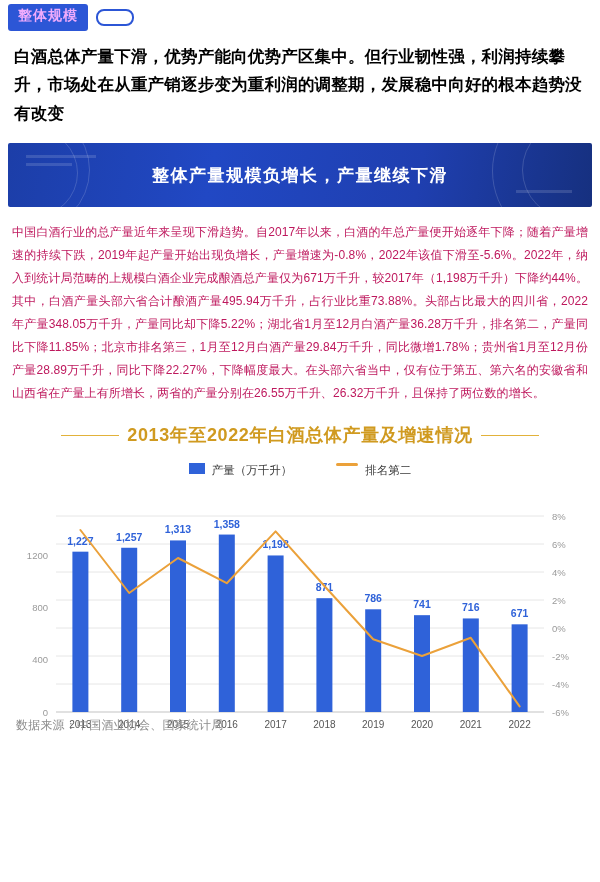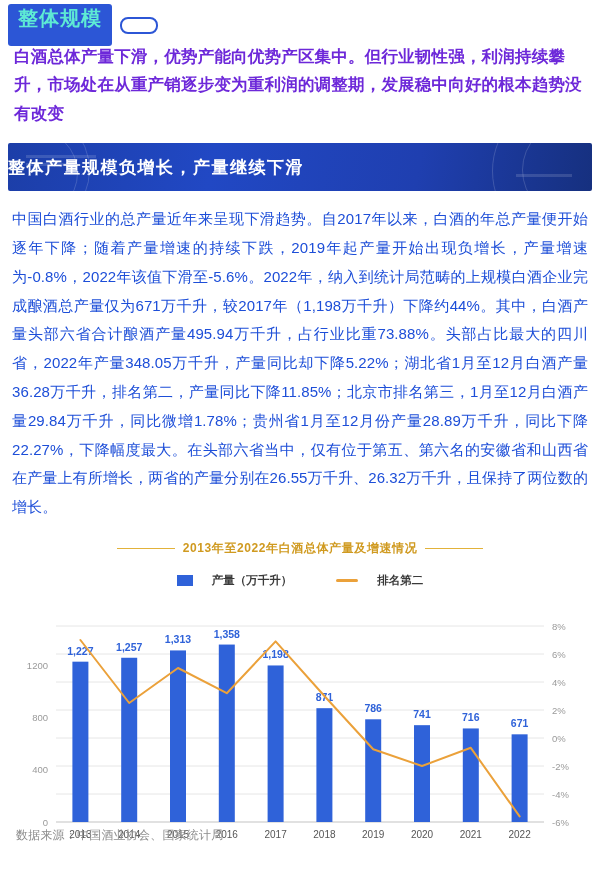--- a/index.html
+++ b/index.html
@@ -24,56 +24,57 @@
   }
   .tag-wrap {
     position: absolute;
     left: 8px;
     top: 4px;
     display: flex;
     align-items: center;
   }
   .tag-box {
     background: #2c56d6;
-    color: #5eead4;
-    font-size: 20px;
-    font-weight: bold;
-    padding: 4px 10px 18px 10px;
+    color: #f0abfc;
+    font-size: 14px;
+    font-weight: bold;
+    padding: 4px 10px 9px 10px;
     border-radius: 3px;
     letter-spacing: 1px;
     line-height: 1;
   }
   .tag-pill {
     width: 34px;
     height: 13px;
     border: 2px solid #2c56d6;
     border-radius: 8px;
     margin-left: 8px;
   }
 
   
   .lead {
     margin: 8px 14px 0 14px;
     font-size: 16.5px;
     font-weight: bold;
     line-height: 1.72;
-    color: #6d28d9;
+    color: #000000;
     letter-spacing: 0.2px;
   }
 
   
   .banner {
     position: relative;
     margin: 16px 8px 0 8px;
-    height: 48px;
+    height: 64px;
     background: linear-gradient(100deg, #1c3ea8 0%, #2148c4 35%, #1f3fb0 70%, #16307f 100%);
     border-radius: 2px;
     overflow: hidden;
     display: flex;
     align-items: center;
+    justify-content: center;
   }
   .banner .deco {
     position: absolute;
     border: 1px solid rgba(255,255,255,0.16);
     border-radius: 50%;
   }
   .banner .d1 { width: 120px; height: 120px; left: -40px; top: -34px; }
   .banner .d2 { width: 86px;  height: 86px;  left: -18px; top: -14px; }
   .banner .d3 { width: 150px; height: 150px; right: -52px; top: -48px; }
   .banner .d4 { width: 96px;  height: 96px;  right: -28px; top: -22px; }
@@ -90,23 +91,23 @@
     color: #ffffff;
     font-size: 17px;
     font-weight: bold;
     letter-spacing: 1.5px;
     z-index: 2;
   }
 
   
   .body-text {
     margin: 14px 12px 0 12px;
-    font-size: 15px;
+    font-size: 12px;
     line-height: 1.92;
-    color: #1d4ed8;
+    color: #be185d;
     text-align: justify;
     letter-spacing: 0.1px;
   }
 
   
   .chart-block {
     margin: 18px 10px 0 10px;
     position: relative;
   }
   .chart-title-row {
@@ -115,40 +116,39 @@
     justify-content: center;
     gap: 8px;
   }
   .chart-title-row .rule {
     height: 1px;
     background: #e2b23a;
     width: 58px;
   }
   .chart-title {
     color: #d09a20;
-    font-size: 12px;
+    font-size: 18px;
     font-weight: bold;
     letter-spacing: 0.6px;
     white-space: nowrap;
   }
 
   .legend {
     display: flex;
     align-items: center;
     justify-content: center;
     gap: 44px;
     margin-top: 16px;
   }
   .legend-item {
     display: flex;
-    align-items: center;
-    gap: 19px;
+    align-items: flex-start;
+    gap: 7px;
     font-size: 11.5px;
     color: #3a3a3a;
-    font-weight: bold;
   }
   .legend-swatch-bar {
     width: 16px;
     height: 11px;
     background: #2f62d9;
   }
   .legend-swatch-line {
     width: 22px;
     height: 3px;
     background: #eba13a;

